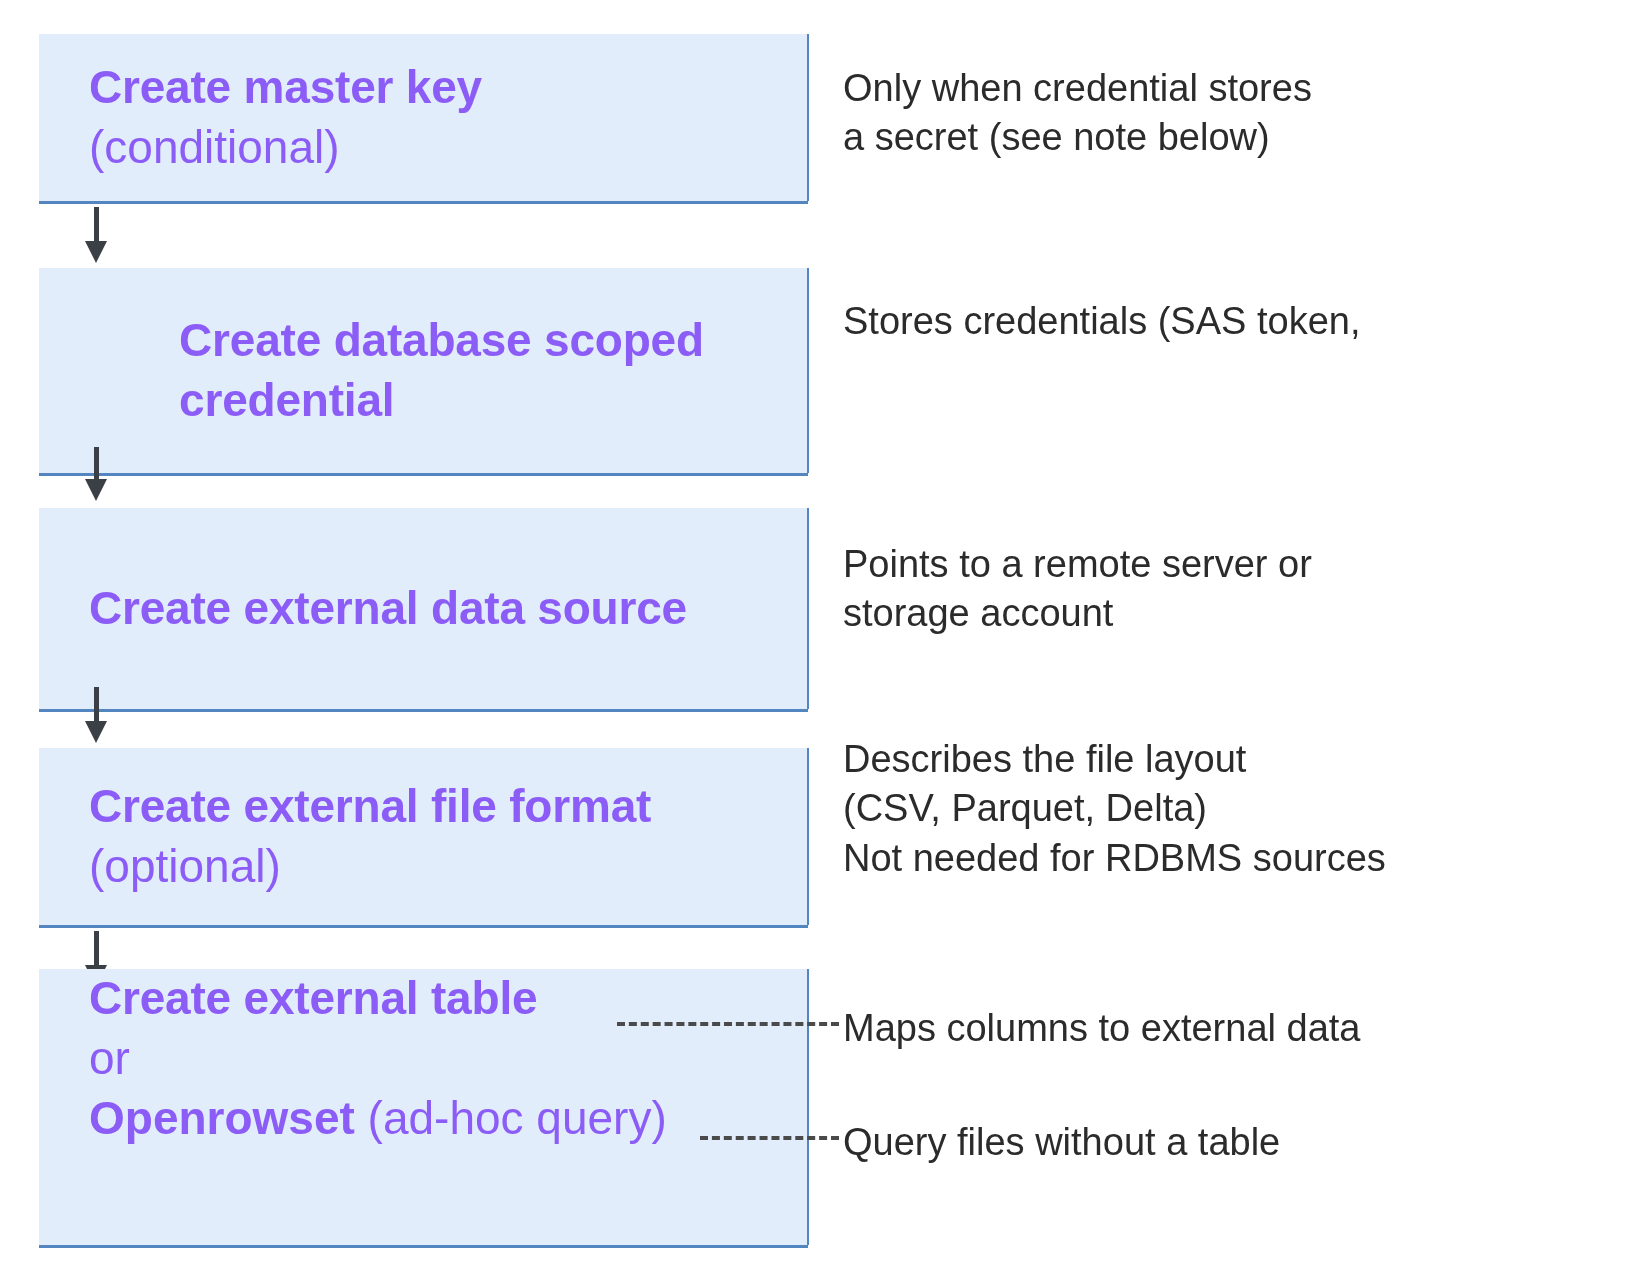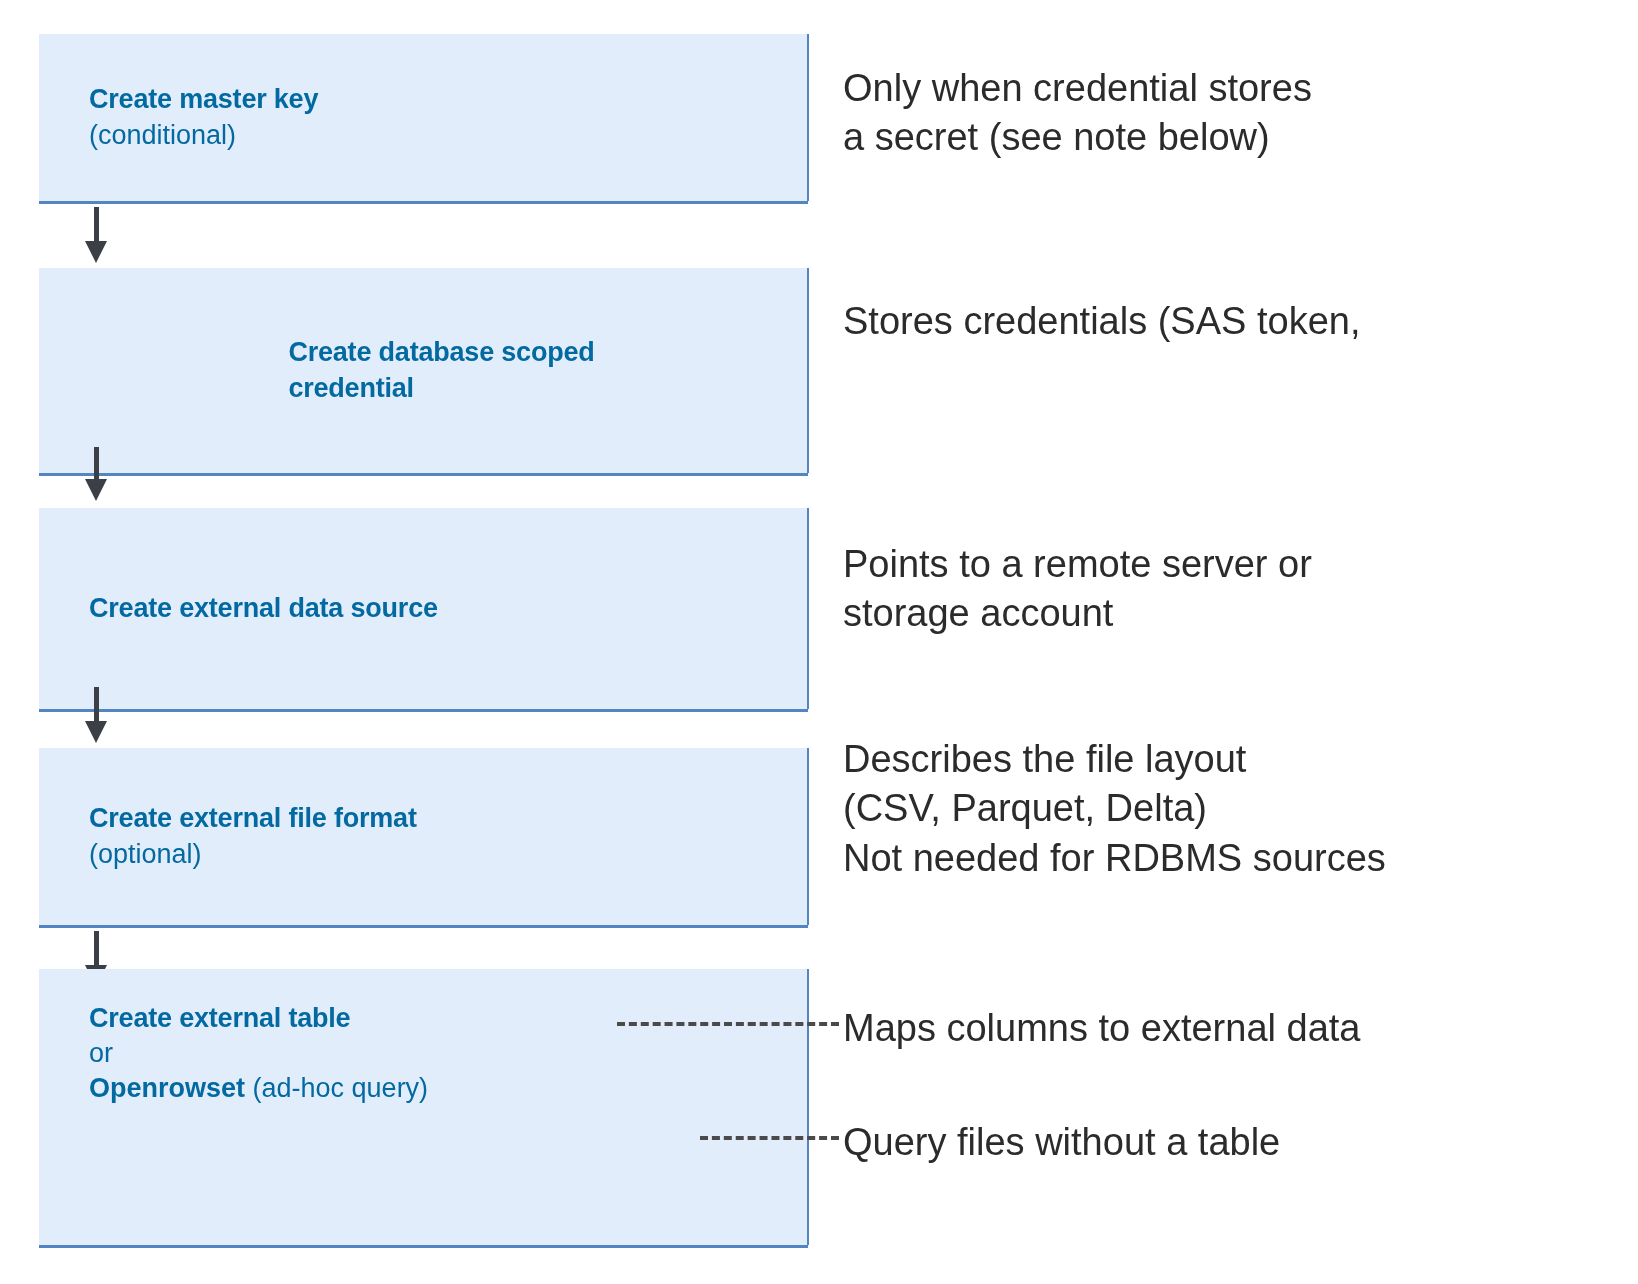--- a/index.html
+++ b/index.html
@@ -31,23 +31,23 @@
     box-sizing: border-box;
     display: flex;
     flex-direction: column;
     justify-content: center;
   }
   .flow-box .box-lines {
     padding-left: 50px;
     padding-right: 14px;
   }
   .box-line {
-    font-size: 27px;
+    font-size: 46px;
     line-height: 1.30;
-    color: #0369a1;
+    color: #8b5cf6;
     white-space: nowrap;
   }
   .box-line.bold  { font-weight: bold; letter-spacing: -0.2px; }
   .box-line.light { font-weight: normal; }
 
   
   .box-edge {
     position: absolute;
     top: 0;
     right: -1px;
@@ -164,21 +164,21 @@
     <div>Not needed for RDBMS sources</div>
   </div>
 
   <div class="arrow" style="top:931px; height:58px;">
     <div class="shaft" style="height:36px;"></div>
     <div class="head" style="top:34px;"></div>
   </div>
 
   <div class="flow-box" style="top:969px; height:279px; justify-content:flex-start;">
     <div class="box-edge"></div>
-    <div class="box-lines" style="padding-top:32px;">
+    <div class="box-lines" style="">
       <div class="box-line bold">Create external table</div>
       <div class="box-line light">or</div>
       <div class="box-line"><span style="font-weight:bold">Openrowset</span><span> (ad-hoc query)</span></div>
     </div>
   </div>
 
   <div class="dash" style="left:617px; top:1022px; width:222px;"></div>
   <div class="note" style="top:1004px;">
     <div>Maps columns to external data</div>
   </div>

